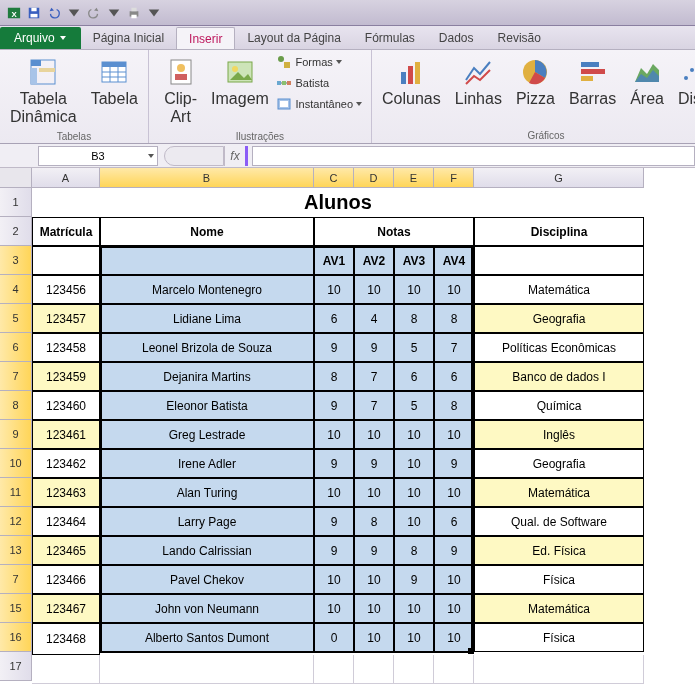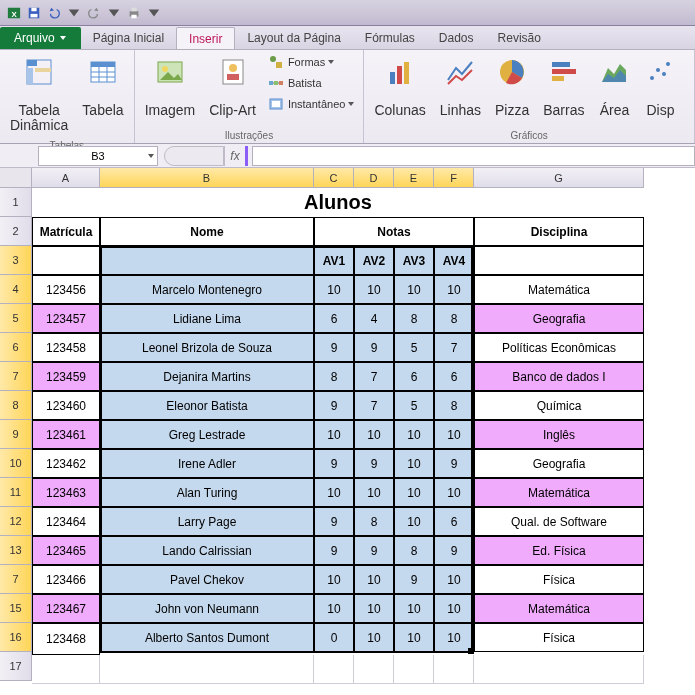--- a/index.html
+++ b/index.html
@@ -17,21 +17,21 @@
 .tab { padding: 4px 12px; color: #444; cursor: pointer; height: 22px; display: flex; align-items: center; }
 .tab.active { background: #f5f3f8; border: 1px solid #b5b0c0; border-bottom: none; border-radius: 2px 2px 0 0; color: #be185d; }
 
 
 .ribbon-body { height: 94px; background: linear-gradient(#f5f3f8, #ece9f1); border-bottom: 1px solid #a8a2b5; display: flex; }
 .ribbon-group { border-right: 1px solid #c8c2d4; display: flex; flex-direction: column; padding: 2px 4px 0 4px; }
 .ribbon-group-label { text-align: center; font-size: 10px; color: #666; padding: 2px 0; }
 .ribbon-group-content { display: flex; flex: 1; align-items: flex-start; gap: 2px; }
 .big-btn { display: flex; flex-direction: column; align-items: center; justify-content: flex-start; padding: 4px 6px; cursor: pointer; border-radius: 3px; min-width: 42px; }
 .big-btn .icon { width: 32px; height: 32px; display: flex; align-items: center; justify-content: center; }
-.big-btn .label { font-size: 14px; color: #333; text-align: center; margin-top: 15px; line-height: 1.1; }
+.big-btn .label { font-size: 16px; color: #333; text-align: center; margin-top: 2px; line-height: 1.1; }
 .small-btn-col { display: flex; flex-direction: column; gap: 1px; }
 .small-btn { display: flex; align-items: center; padding: 2px 4px; cursor: pointer; font-size: 11px; color: #333; border-radius: 2px; }
 .small-btn .icon { width: 16px; height: 16px; margin-right: 4px; display: inline-flex; align-items: center; justify-content: center; }
 
 
 .formula-bar { height: 24px; background: #f0eef4; border-bottom: 1px solid #c0bac8; display: flex; align-items: center; }
 .name-box { width: 120px; height: 20px; background: #fff; border: 1px solid #b5b0c0; margin-left: 38px; display: flex; align-items: center; justify-content: center; font-size: 11px; position: relative; }
 .name-box .dd { position: absolute; right: 2px; }
 .fx-area { display: flex; align-items: center; margin-left: 6px; }
 .fx-btn { width: 24px; height: 20px; display: flex; align-items: center; justify-content: center; font-style: italic; color: #666; border-left: 1px solid #c0bac8; border-right: 3px solid #8b5cf6; }
@@ -45,21 +45,21 @@
 .col-header.sel { background: linear-gradient(#ffe9a8, #ffd558); }
 .row-headers-and-cells { display: flex; }
 .row-headers { width: 32px; }
 .row-header { background: linear-gradient(90deg, #f2f0f5, #e0ddea); border-right: 1px solid #b5b0c0; border-bottom: 1px solid #b5b0c0; display: flex; align-items: center; justify-content: center; font-size: 11px; color: #333; }
 .row-header.sel { background: linear-gradient(90deg, #ffe9a8, #ffd558); }
 .cells { position: relative; }
 .cell-row { display: flex; }
 .cell { border-right: 1px solid #d0ccd8; border-bottom: 1px solid #d0ccd8; display: flex; align-items: center; justify-content: center; font-size: 12px; color: #000; overflow: hidden; white-space: nowrap; }
 .cell.b { font-weight: bold; }
 .cell.border-tblr { border-top: 1px solid #000; border-bottom: 1px solid #000; border-left: 1px solid #000; border-right: 1px solid #000; }
-.cell.gray { background: #f0abfc; }
+.cell.gray { background: #fef9c3; }
 .cell.blue { background: #c5d9ee; }
 .cell.title { font-size: 20px; font-weight: bold; }
 
 
 .selection { position: absolute; border: 2px solid #000; pointer-events: none; }
 .selection::after { content: ""; position: absolute; right: -3px; bottom: -3px; width: 6px; height: 6px; background: #000; }
 
 
 .cA { width: 68px; } .cB { width: 214px; } .cC { width: 40px; } .cD { width: 40px; } .cE { width: 40px; } .cF { width: 40px; } .cG { width: 170px; }
 .rH { height: 29px; }
@@ -163,36 +163,36 @@
       </div>
     </div>
     <div class="ribbon-group-label">Tabelas</div>
   </div>
 
   <div class="ribbon-group">
     <div class="ribbon-group-content">
       <div class="big-btn">
         <span class="icon">
             <svg viewBox="0 0 32 32">
+              <rect x="6" y="4" width="20" height="24" fill="#fff" stroke="#888"></rect>
+              <circle cx="16" cy="12" r="4" fill="#f0c060"></circle>
+              <rect x="10" y="18" width="12" height="6" fill="#d06060"></rect>
+            </svg>
+          </span>
+        <span class="label">Clip-Art</span>
+      </div>
+      <div class="big-btn">
+        <span class="icon">
+            <svg viewBox="0 0 32 32">
               <rect x="4" y="6" width="24" height="20" fill="#cde4b8" stroke="#7aa84a"></rect>
               <circle cx="11" cy="13" r="3" fill="#f0d860"></circle>
               <path d="M6 24 L14 16 L20 22 L24 18 L28 24 Z" fill="#7aa84a"></path>
             </svg>
           </span>
         <span class="label">Imagem</span>
-      </div>
-      <div class="big-btn">
-        <span class="icon">
-            <svg viewBox="0 0 32 32">
-              <rect x="6" y="4" width="20" height="24" fill="#fff" stroke="#888"></rect>
-              <circle cx="16" cy="12" r="4" fill="#f0c060"></circle>
-              <rect x="10" y="18" width="12" height="6" fill="#d06060"></rect>
-            </svg>
-          </span>
-        <span class="label">Clip-Art</span>
       </div>
       <div class="small-btn-col">
         <div class="small-btn">
           <span class="icon">
               <svg viewBox="0 0 16 16">
                 <circle cx="5" cy="5" r="3" fill="#6a9c4a"></circle>
                 <rect x="8" y="8" width="6" height="6" fill="#d0b040"></rect>
               </svg>
             </span>
           <span>Formas</span>

